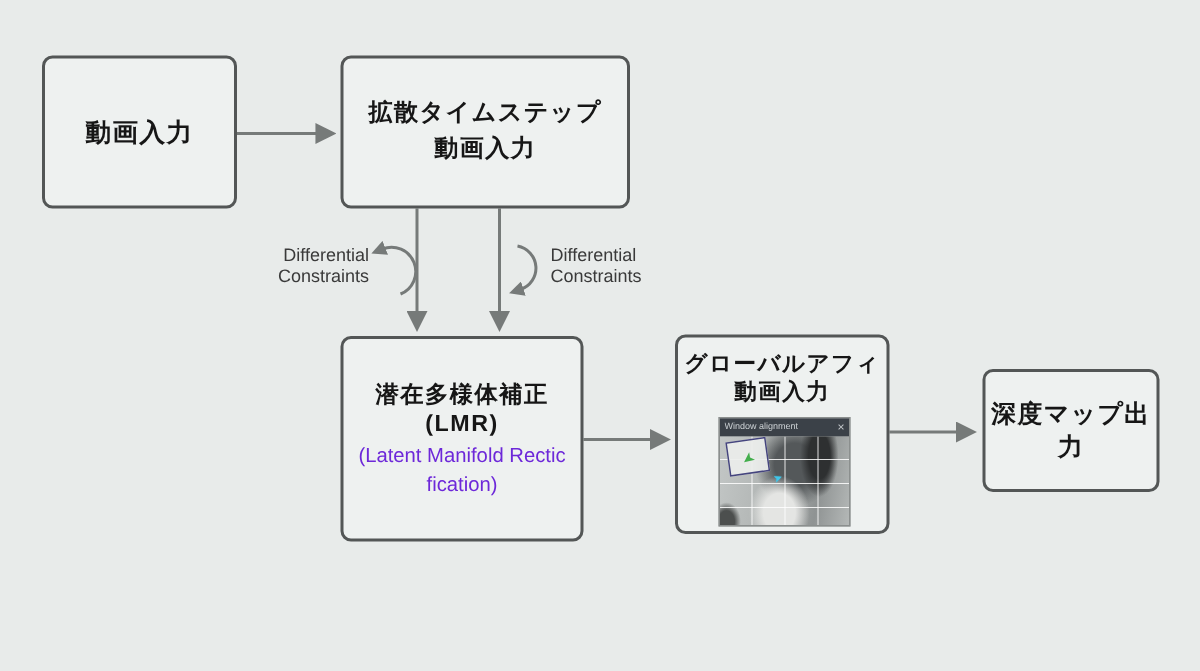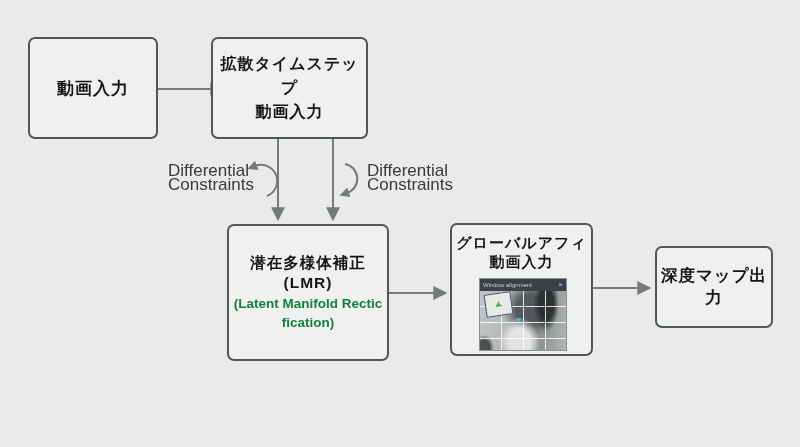--- a/index.html
+++ b/index.html
@@ -14,28 +14,28 @@
   .node{
     position:absolute;box-sizing:border-box;
     background:var(--boxfill,#eef1f0);
     border:2px solid var(--boxborder,#535656);
     border-radius:7px;
     display:flex;flex-direction:column;align-items:center;justify-content:center;
     color:#161616;text-align:center;
   }
   .node .jp{font-weight:bold;letter-spacing:1px;}
   #node-video-input{left:28px;top:37px;width:130px;height:102px;font-size:17px;font-family:Liberation Mono, monospace;}
-  #node-timestep-anchor{left:211px;top:37px;width:157px;height:102px;font-size:16px;line-height:24px;}
+  #node-timestep-anchor{left:227px;top:37px;width:193px;height:102px;font-size:16px;line-height:24px;}
   #node-lmr{left:227px;top:224px;width:162px;height:137px;}
   #node-lmr .jp{font-size:15.5px;margin-bottom:2px;}
-  #node-lmr .en{font-size:13.5px;font-weight:bold;line-height:19px;color:#15803d;}
+  #node-lmr .en{font-size:13.5px;font-weight:normal;line-height:19px;color:#6d28d9;}
   #node-global-affine{left:450px;top:223px;width:143px;height:133px;justify-content:flex-start;padding-top:8px;font-size:15px;line-height:19px;}
   #node-depth-output{left:655px;top:246px;width:118px;height:82px;font-size:16.5px;}
   .edge-label{
-    position:absolute;font-size:17px;line-height:13.5px;color:#3a3a3a;
+    position:absolute;font-size:12px;line-height:13.5px;color:#3a3a3a;
   }
   #edge-label-left{left:168px;top:164px;width:78px;text-align:right;}
   #edge-label-right{left:367px;top:164px;width:78px;text-align:left;}
 
   
   .embedded-window{
     position:absolute;left:27px;top:53px;width:88px;height:73px;
     border:1px solid #8b8f8e;box-sizing:border-box;background:#9fa3a3;
   }
   .ew-titlebar{

